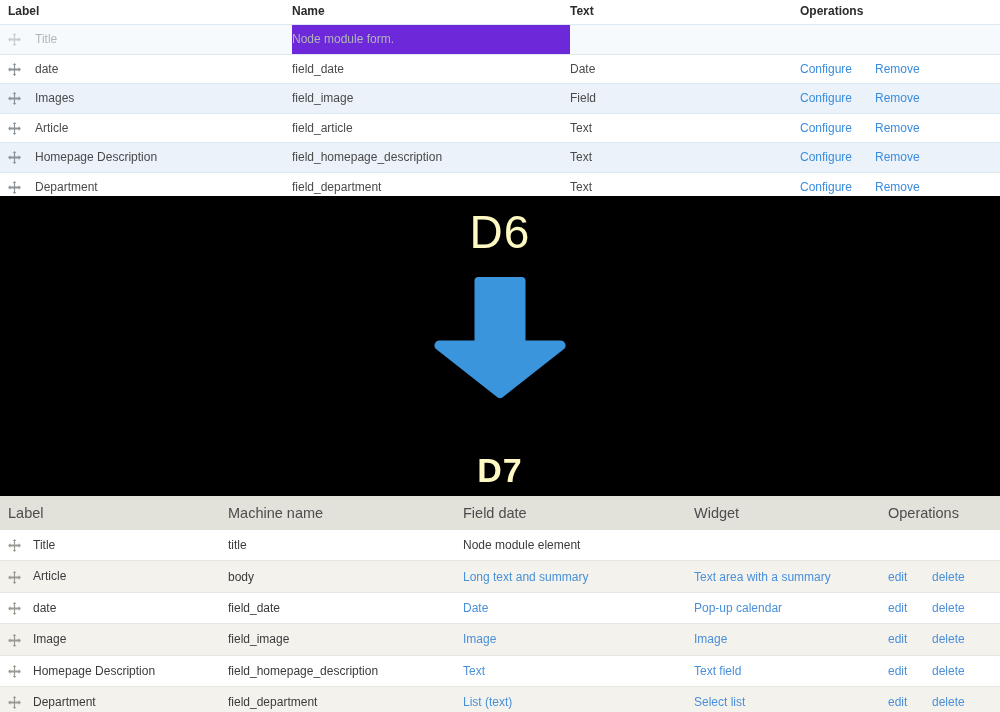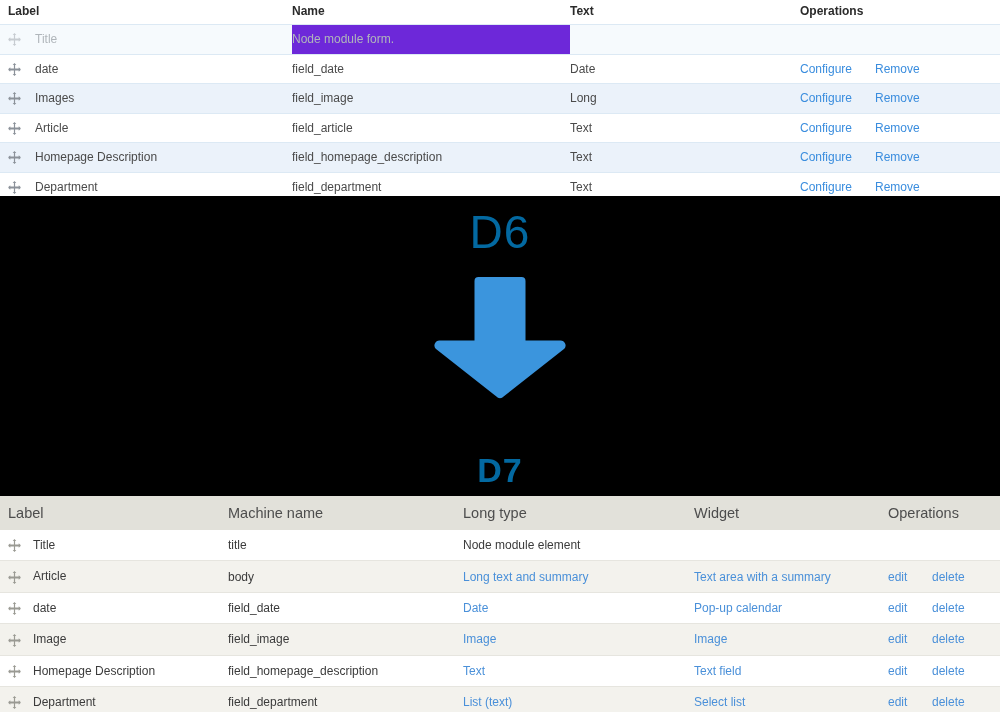--- a/index.html
+++ b/index.html
@@ -86,21 +86,21 @@
     width: 1000px;
     height: 300px;
     background: #000000;
     position: relative;
   }
   .banner-label {
     position: absolute;
     left: 0;
     width: 1000px;
     text-align: center;
-    color: #0369a1;
+    color: #fef9c3;
     font-family: "Liberation Sans", "DejaVu Sans", sans-serif;
     font-weight: normal;
     letter-spacing: 1px;
   }
   #banner-d6 { top: 13px; font-size: 46px; line-height: 46px; }
   #banner-d7 { top: 251px; font-size: 34px; line-height: 46px; font-weight: bold; }
   #banner-arrow {
     position: absolute;
     left: 431px;
     top: 79px;
@@ -181,21 +181,21 @@
               </svg></span><span class="lbl">date</span></td>
           <td class="c-name">field_date</td>
           <td class="c-type">Date</td>
           <td class="c-ops"><a class="oplink" href="#">Configure</a><a class="oplink" href="#">Remove</a></td>
         </tr>
         <tr class="even">
           <td class="c-label d6-c-label"><span class="handle"><svg viewBox="0 0 13 13" width="13" height="13" xmlns="http://www.w3.org/2000/svg">
                 <path fill="#8b9199" d="M6.5 0 L8.3 1.9 H7.1 v3.6 h3.6 V4.3 L12.6 6.1 l0 .8 -1.9 1.8 V7.5 H7.1 v3.6 h1.2 L6.5 13 4.7 11.1 h1.2 V7.5 H2.3 v1.2 L0.4 6.9 l0 -.8 1.9 -1.8 v1.2 h3.6 V1.9 H4.7 Z"></path>
               </svg></span><span class="lbl">Images</span></td>
           <td class="c-name">field_image</td>
-          <td class="c-type">Long</td>
+          <td class="c-type">Field</td>
           <td class="c-ops"><a class="oplink" href="#">Configure</a><a class="oplink" href="#">Remove</a></td>
         </tr>
         <tr class="odd">
           <td class="c-label d6-c-label"><span class="handle"><svg viewBox="0 0 13 13" width="13" height="13" xmlns="http://www.w3.org/2000/svg">
                 <path fill="#8b9199" d="M6.5 0 L8.3 1.9 H7.1 v3.6 h3.6 V4.3 L12.6 6.1 l0 .8 -1.9 1.8 V7.5 H7.1 v3.6 h1.2 L6.5 13 4.7 11.1 h1.2 V7.5 H2.3 v1.2 L0.4 6.9 l0 -.8 1.9 -1.8 v1.2 h3.6 V1.9 H4.7 Z"></path>
               </svg></span><span class="lbl">Article</span></td>
           <td class="c-name">field_article</td>
           <td class="c-type">Text</td>
           <td class="c-ops"><a class="oplink" href="#">Configure</a><a class="oplink" href="#">Remove</a></td>
         </tr>
@@ -235,21 +235,21 @@
       <col class="d7-c-label">
         <col class="d7-c-machine">
         <col class="d7-c-type">
         <col class="d7-c-widget">
         <col class="d7-c-ops">
     </colgroup>
     <thead>
       <tr>
         <th class="d7-c-label" style="padding-left:8px">Label</th>
         <th>Machine name</th>
-        <th>Long type</th>
+        <th>Field date</th>
         <th>Widget</th>
         <th>Operations</th>
       </tr>
     </thead>
     <tbody id="d7-body">
         <tr class="odd row-first">
           <td class="c-label d7-c-label"><span class="handle"><svg viewBox="0 0 13 13" width="13" height="13" xmlns="http://www.w3.org/2000/svg">
                 <path fill="#9a9a93" d="M6.5 0 L8.3 1.9 H7.1 v3.6 h3.6 V4.3 L12.6 6.1 l0 .8 -1.9 1.8 V7.5 H7.1 v3.6 h1.2 L6.5 13 4.7 11.1 h1.2 V7.5 H2.3 v1.2 L0.4 6.9 l0 -.8 1.9 -1.8 v1.2 h3.6 V1.9 H4.7 Z"></path>
               </svg></span><span class="lbl">Title</span></td>
           <td class="c-machine">title</td>

